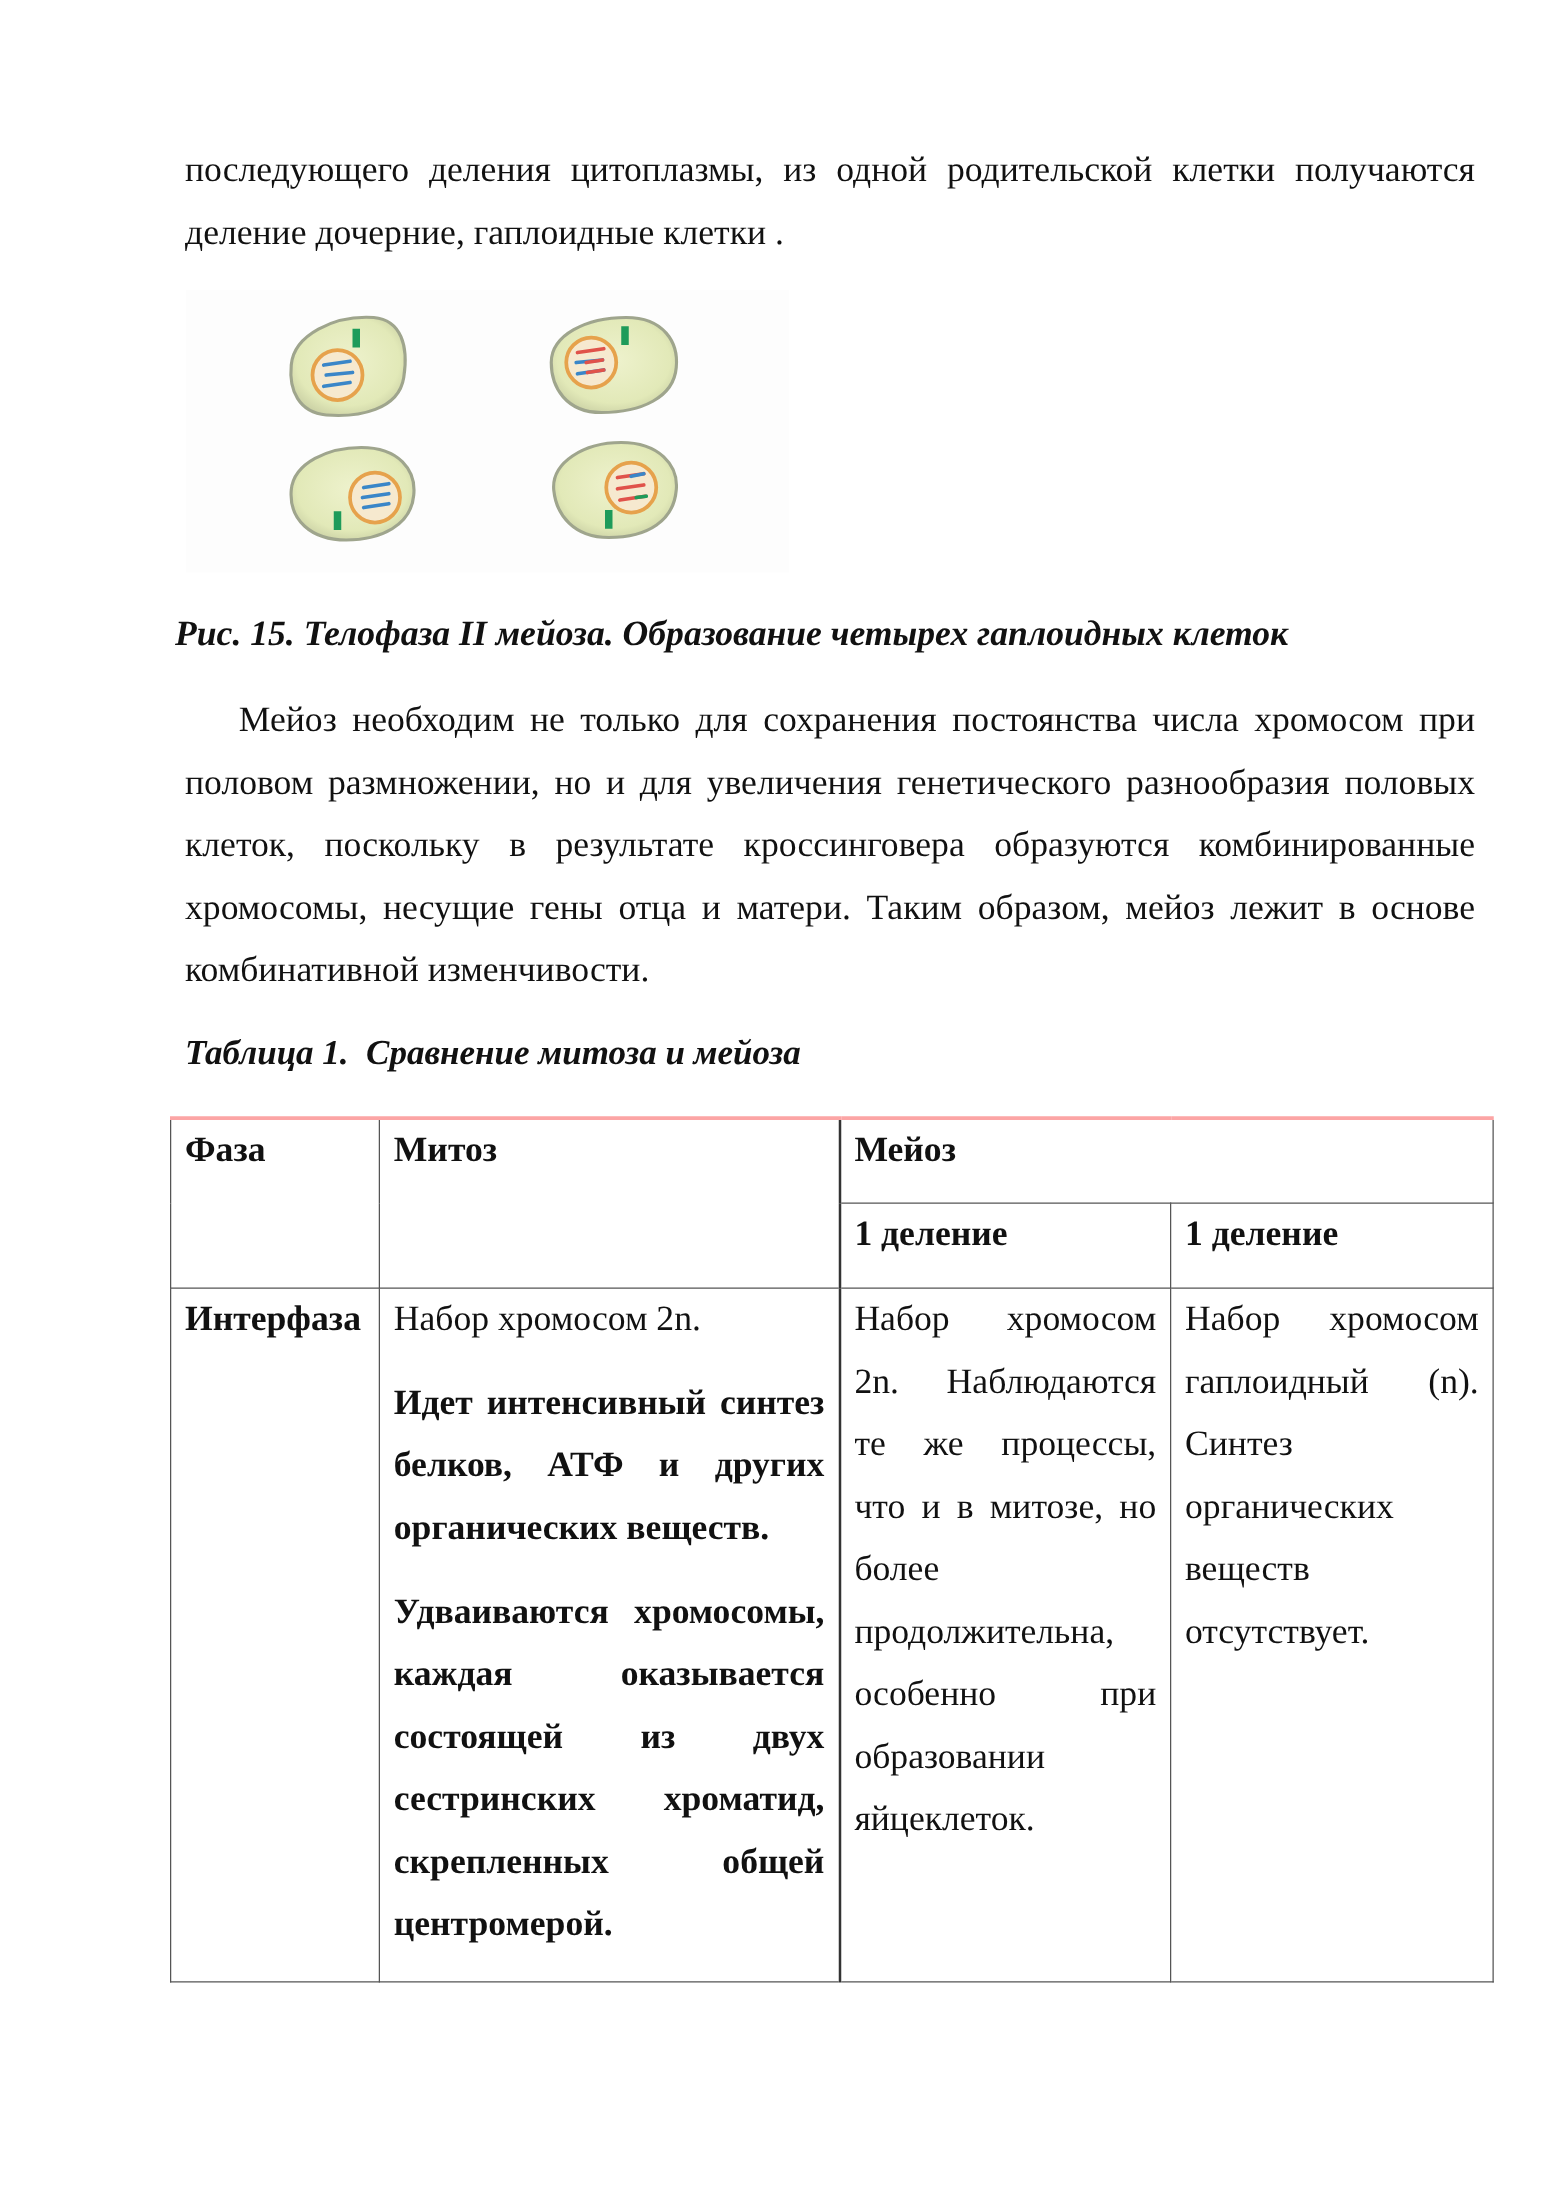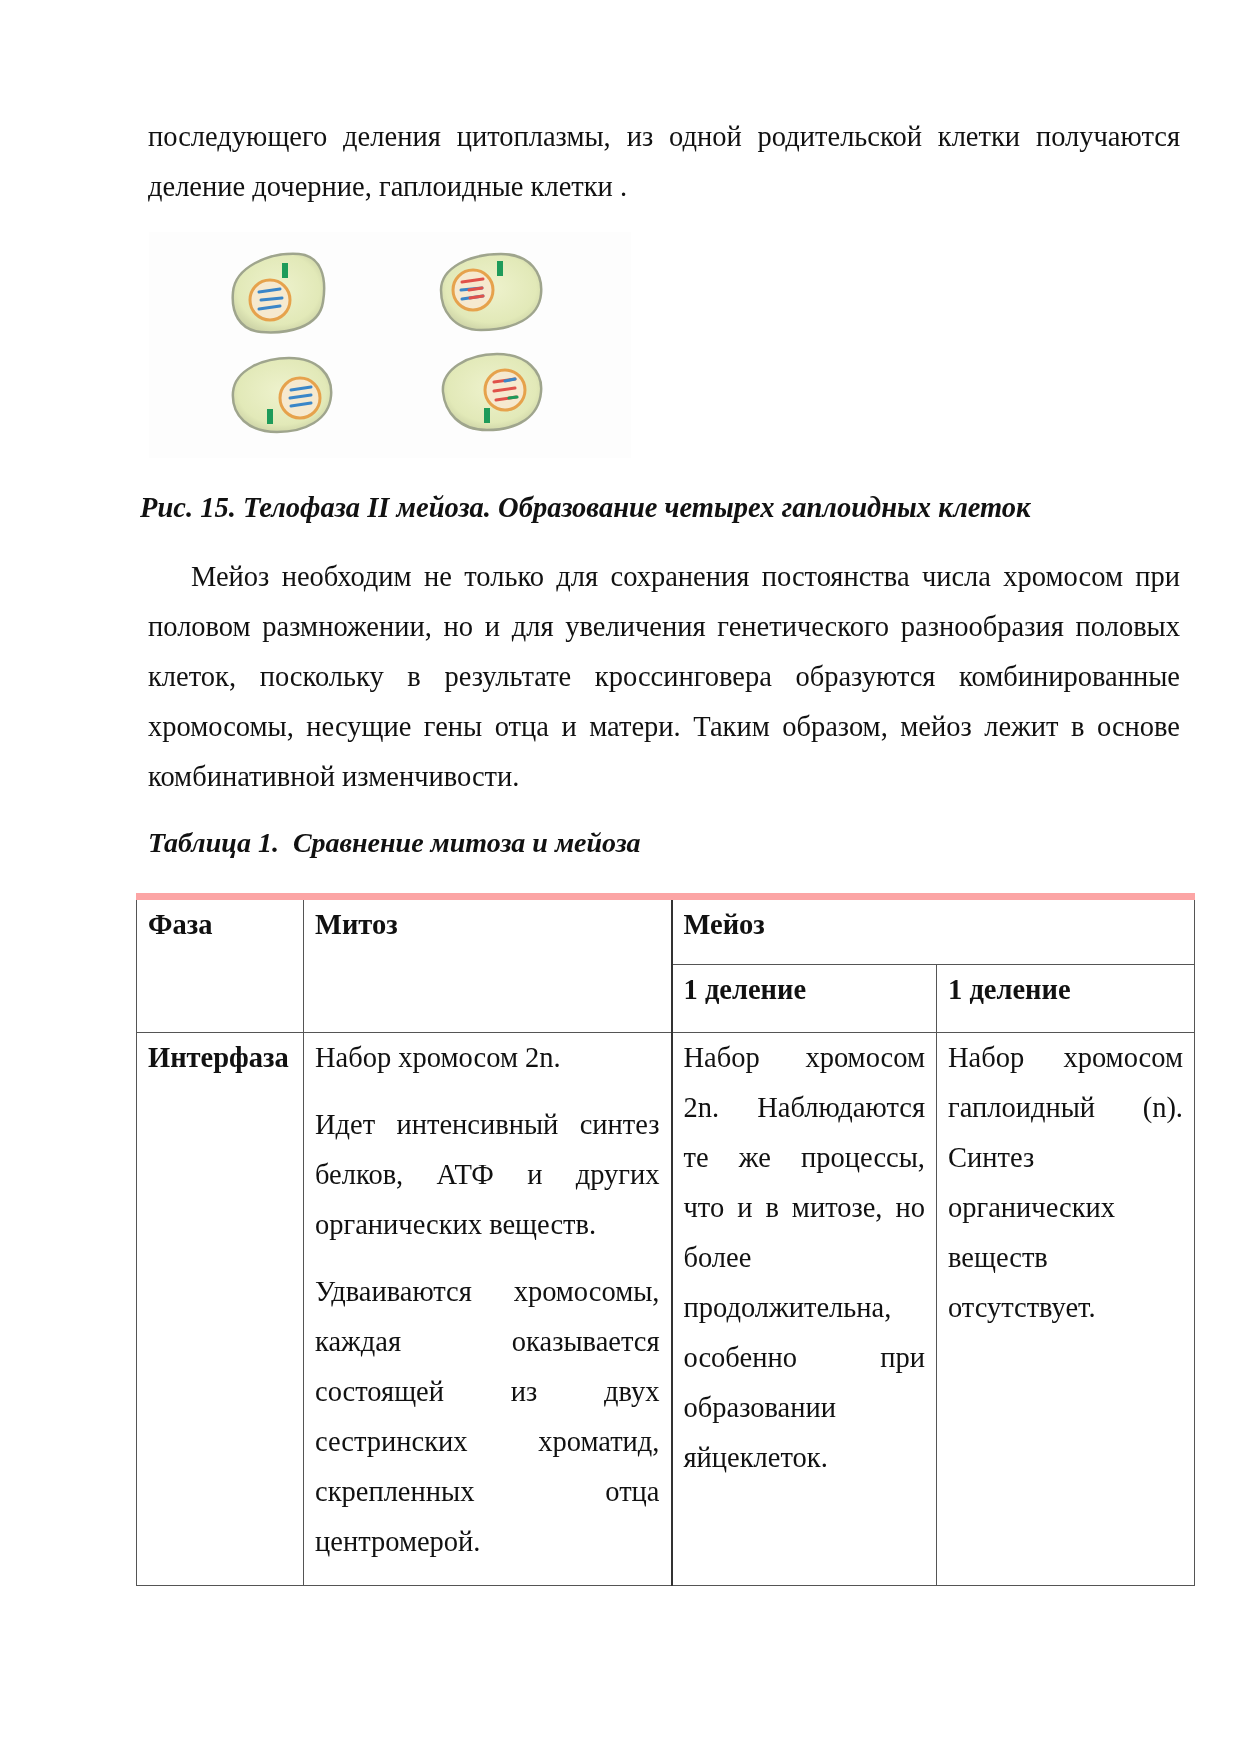--- a/index.html
+++ b/index.html
@@ -9,25 +9,25 @@
        text-align: justify; text-align-last: auto; margin: 0; }
   #intro { top: 112px; }
   #figure { position: absolute; left: 149px; top: 232px; width: 482px; height: 226px; background: #fdfdfd; }
   #figure svg { width: 100%; height: 100%; display: block; }
   #caption { position: absolute; left: 140px; top: 488px; font-size: 28.5px; font-weight: bold; font-style: italic; line-height: 40px; margin: 0; }
   #para { top: 552px; text-indent: 43px; }
   #table-title { position: absolute; left: 148px; top: 823px; font-size: 28px; font-weight: bold; font-style: italic; line-height: 40px; margin: 0; white-space: pre; }
   #cmp-table { position: absolute; left: 136px; top: 893px; width: 1058px; height: 693px;
                border-collapse: collapse; table-layout: fixed; font-size: 28.5px; }
   #cmp-table td { border: 1.5px solid #555; vertical-align: top; padding: 0 11px; line-height: 50px; }
-  #cmp-table tr.h1 td { border-top: 7px solid #fca5a5; }
+  #cmp-table tr.h1 td { border-top: 3px solid #fca5a5; }
   #cmp-table td.b { font-weight: bold; }
   #cmp-table td.thick-l { border-left: 2.5px solid #333; }
   .cell-p { margin: 0; text-align: justify; }
-  .cell-p + .cell-p { margin-top: 17px; }
+  .cell-p + .cell-p { margin-top: 17px; font-weight: bold; }
   .row-h1 { height: 68px; }
   .row-h2 { height: 68px; }
 </style>
 </head>
 <body>
 
 <p id="intro" class="p">последующего деления цитоплазмы, из одной родительской клетки получаются деление дочерние, гаплоидные клетки .</p>
 
 <div id="figure">
   <svg viewBox="0 0 482 226">
@@ -102,21 +102,21 @@
   </tr>
   <tr class="row-h2">
     <td class="b thick-l">1 деление</td>
     <td class="b">1 деление</td>
   </tr>
   <tr>
     <td class="b">Интерфаза</td>
     <td>
       <p class="cell-p">Набор хромосом 2n.</p>
       <p class="cell-p">Идет интенсивный синтез белков, АТФ и других органических веществ.</p>
-      <p class="cell-p">Удваиваются хромосомы, каждая оказывается состоящей из двух сестринских хроматид, скрепленных отца центромерой.</p>
+      <p class="cell-p">Удваиваются хромосомы, каждая оказывается состоящей из двух сестринских хроматид, скрепленных общей центромерой.</p>
     </td>
     <td class="thick-l">
       <p class="cell-p">Набор хромосом 2n. Наблюдаются те же процессы, что и в митозе, но более продолжительна, особенно при образовании яйцеклеток.</p>
     </td>
     <td>
       <p class="cell-p">Набор хромосом гаплоидный (n). Синтез органических веществ отсутствует.</p>
     </td>
   </tr>
 </tbody>
   </table>

